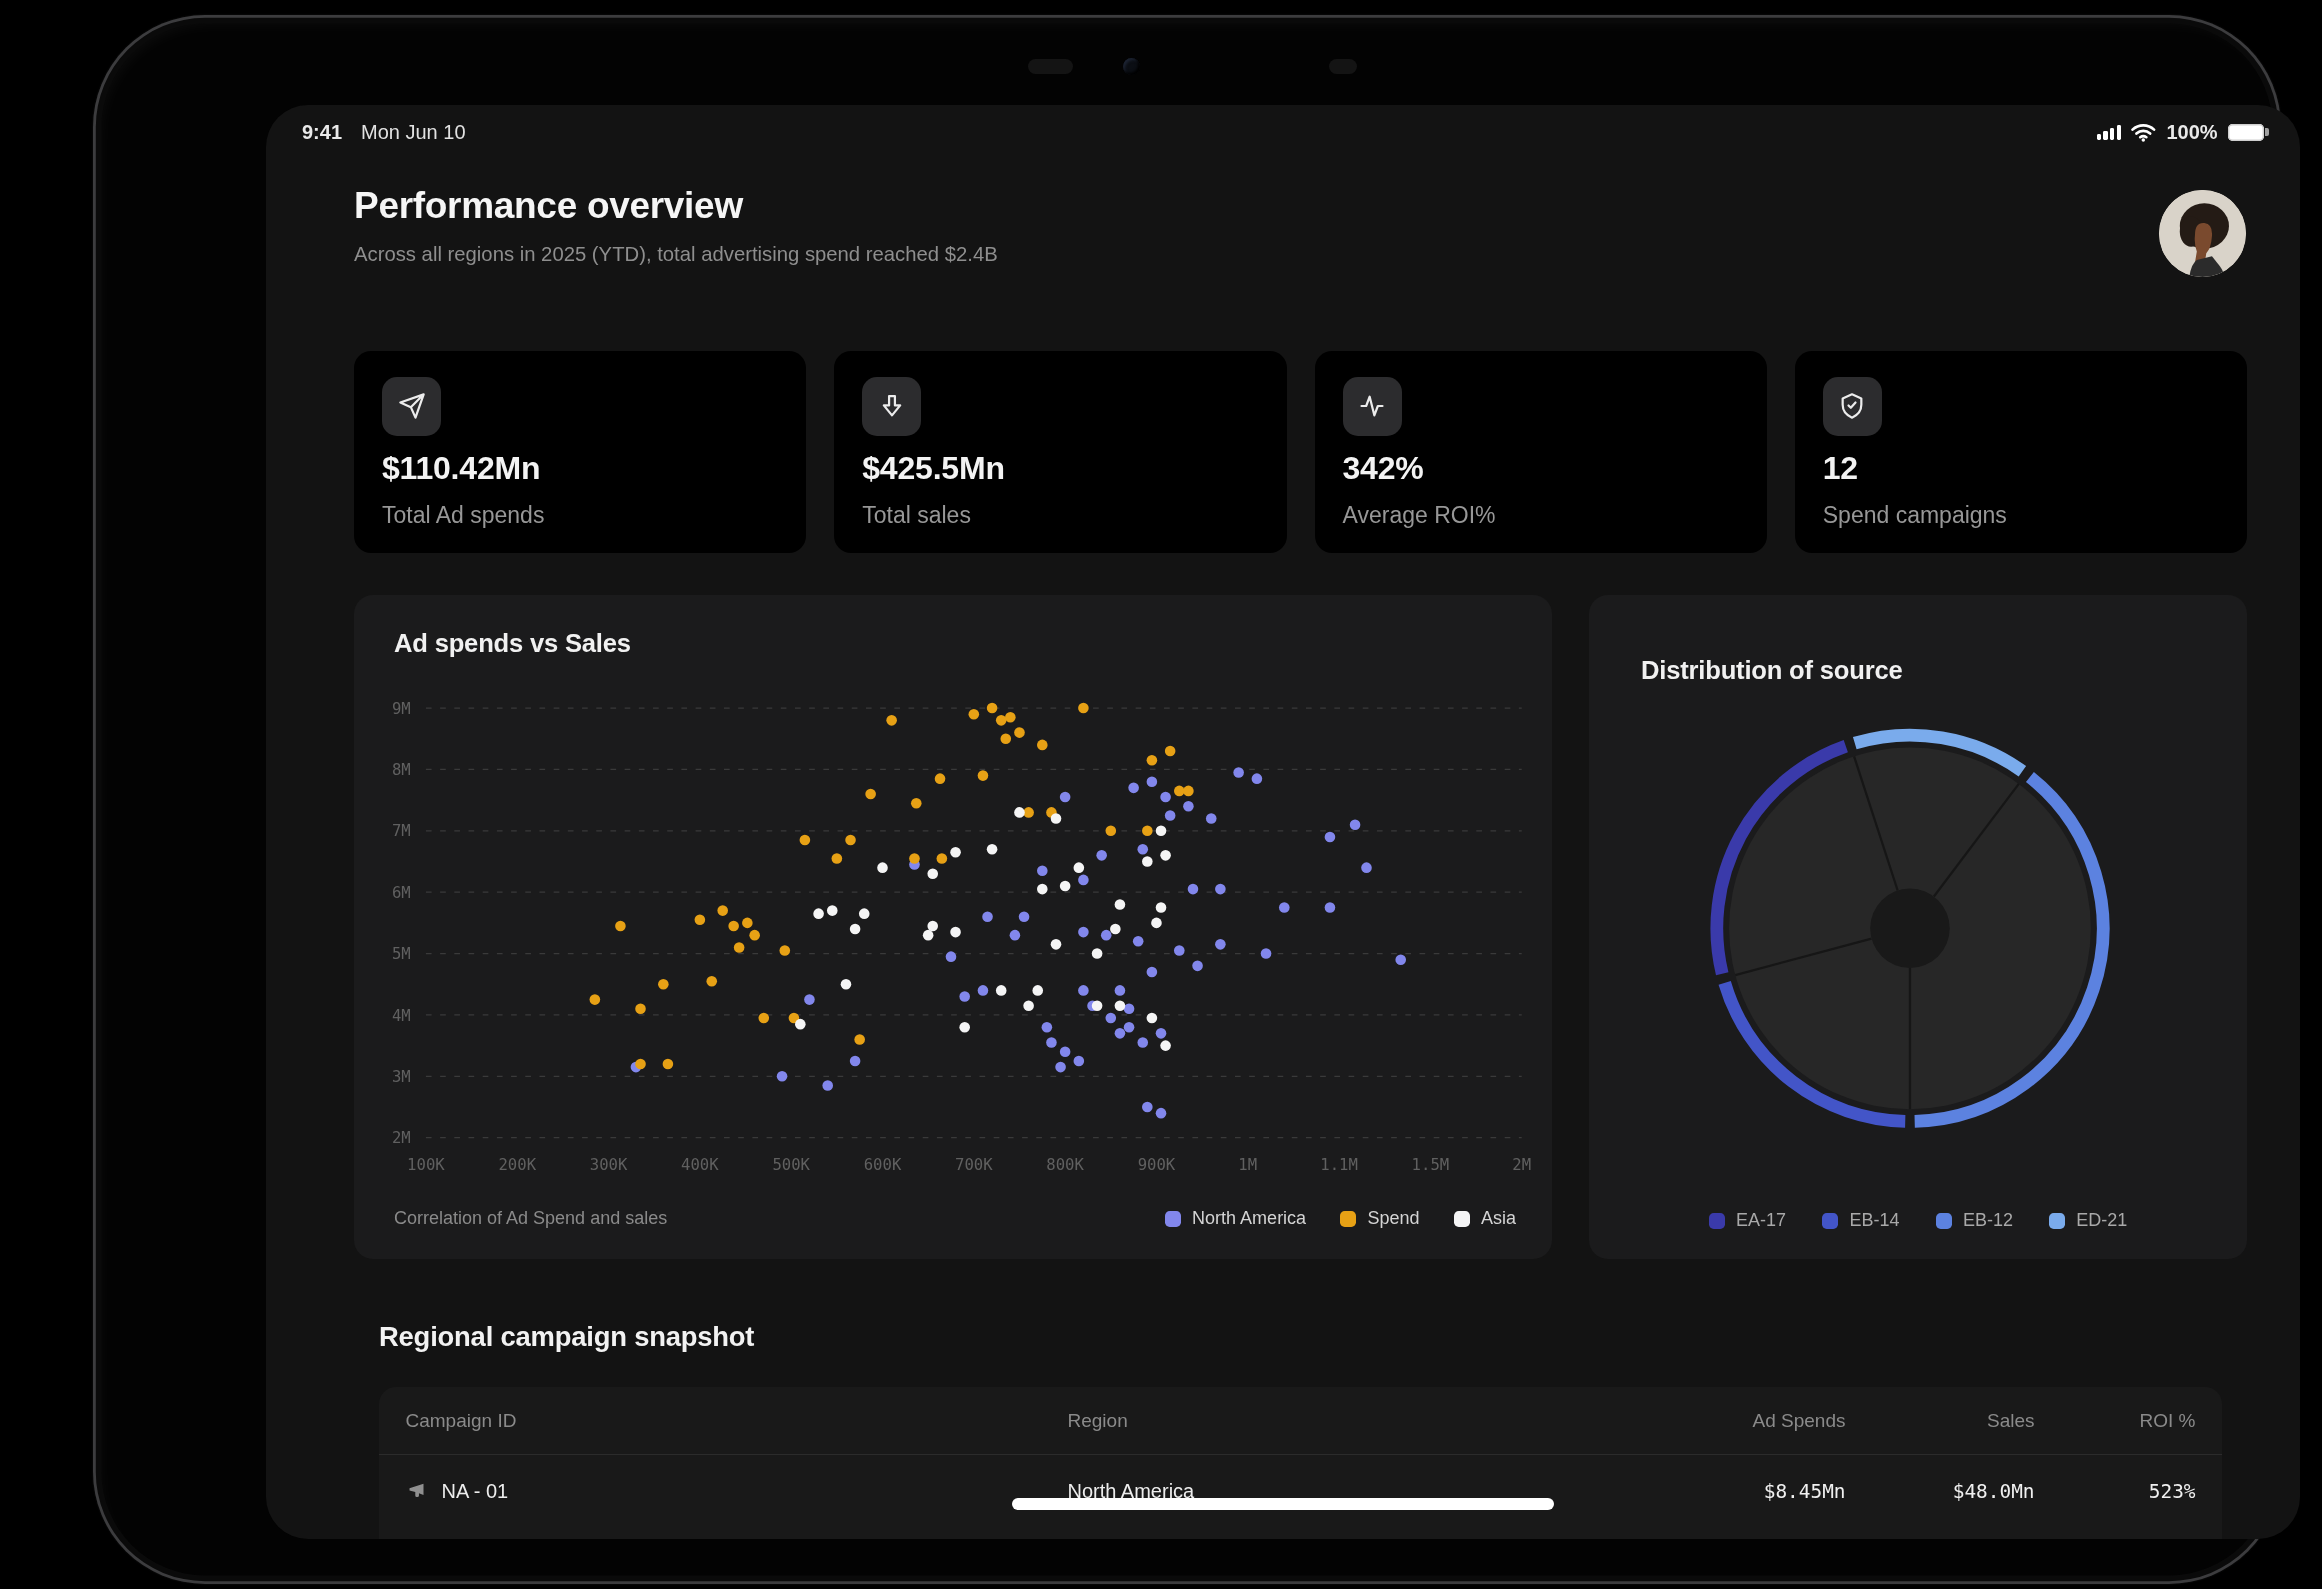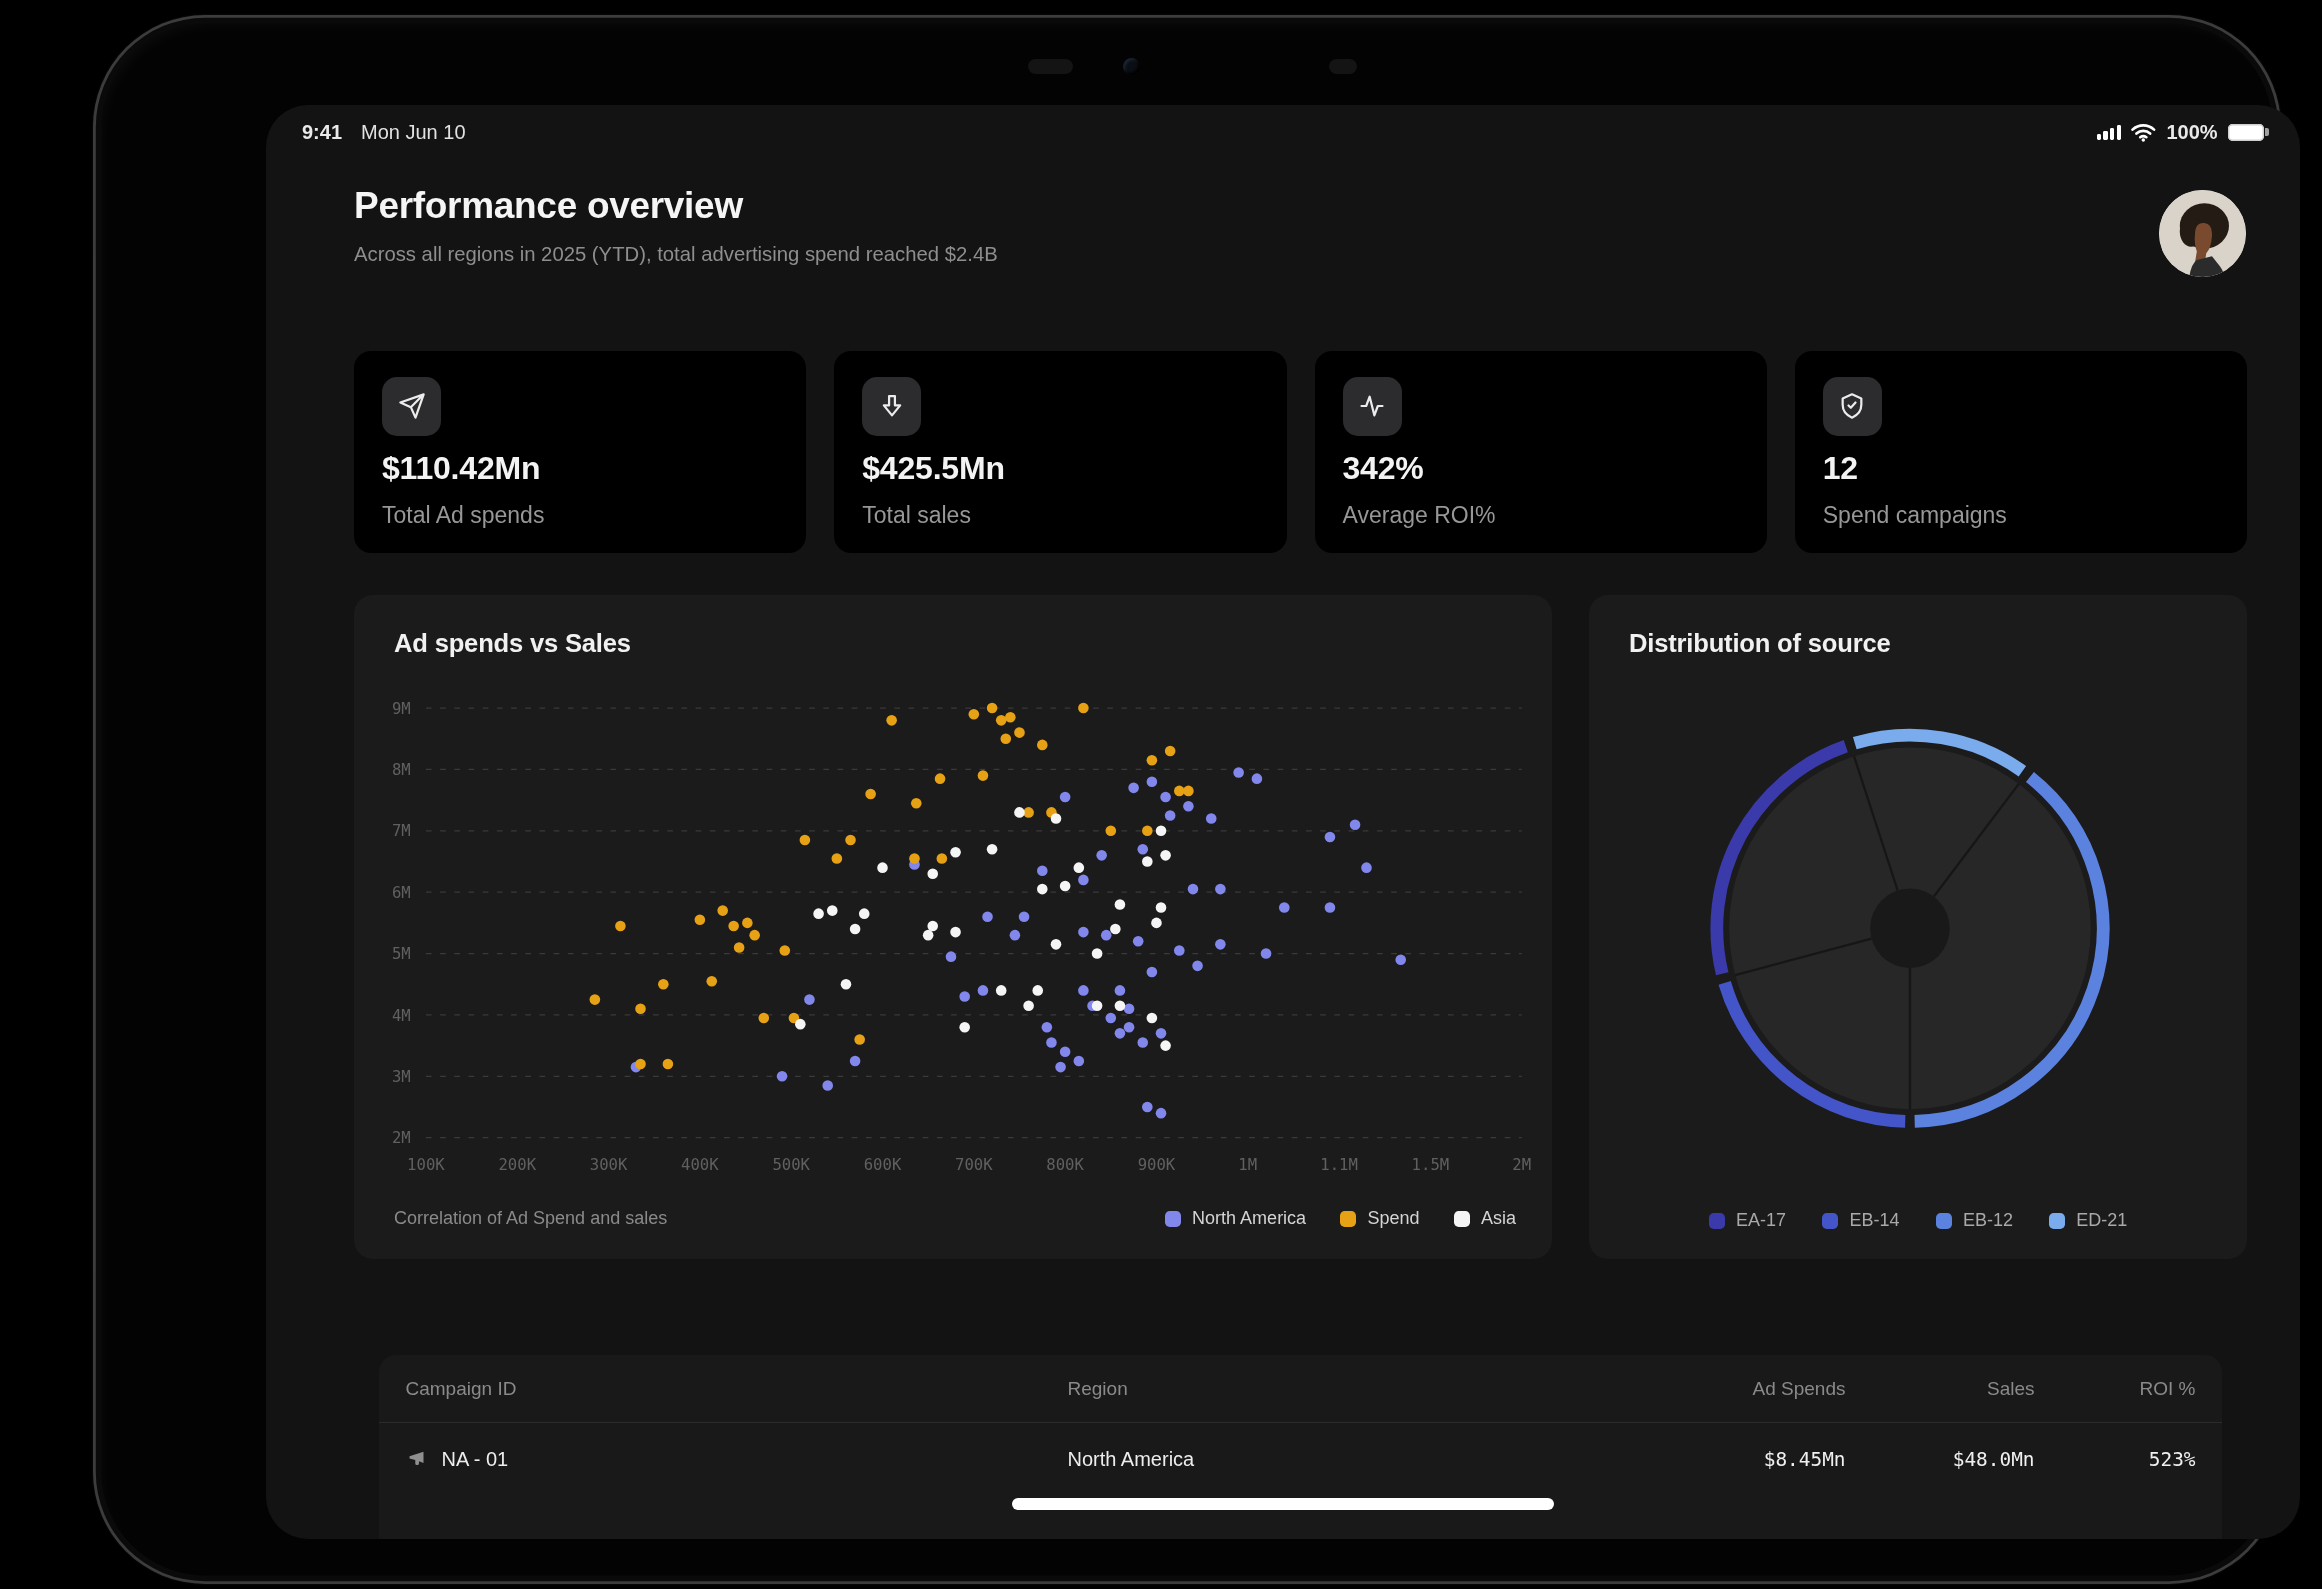--- a/index.html
+++ b/index.html
@@ -52,21 +52,21 @@
   .icon-tile { width:59px; height:59px; border-radius:15px; background:#2c2c2e;
     display:flex; align-items:center; justify-content:center; }
   .icon-tile svg { width:28px; height:28px; stroke:#ececec; fill:none; stroke-width:1.9; stroke-linecap:round; stroke-linejoin:round; }
   .stat-value { position:absolute; left:28px; top:99px; font-size:32px; font-weight:700; color:#f3f3f3; letter-spacing:-0.2px; }
   .stat-label { position:absolute; left:28px; top:151px; font-size:23px; color:#979797; }
 
   
   .charts { position:absolute; top:490px; left:88px; display:grid; grid-template-columns:1198px 658px; gap:37px; }
   .chart-card { height:664px; background:#1b1b1c; border-radius:19px; position:relative; }
   .chart-title { position:absolute; top:34px; left:40px; font-size:25.6px; font-weight:700; color:#f1f1f1; letter-spacing:-0.2px; }
-  .donut-title { left:40px; }
+  .donut-title { left:52px;margin-top:27px; }
 
   .scatter-svg { position:absolute; left:0; top:79px; }
   .grid-line { stroke:#3a3a3a; stroke-width:1.2; stroke-dasharray:6 9; }
   .tick-label { font-family:"DejaVu Sans Mono", monospace; font-size:16.5px; fill:#606060; }
 
   .scatter-footer { position:absolute; left:40px; right:36px; bottom:30px;
     display:flex; justify-content:space-between; align-items:center; }
   .scatter-caption { font-size:18px; color:#8a8a8a; }
   .legend { display:flex; gap:34px; align-items:center; }
   .legend-item { display:flex; gap:11.4px; align-items:center; cursor:pointer; }
@@ -400,20 +400,21 @@
               </div>
               <div class="legend-item">
                 <span class="legend-dot" style="background:#7aabec"></span>
                 <span class="legend-label">ED-21</span>
               </div>
             </div>
         </div>
       </div>
 
       <div class="table-section">
+        <div class="table-title">Regional campaign snapshot</div>
         <div class="table-card">
           <div class="t-grid t-head">
             <div class="t-cell">Campaign ID</div>
             <div class="t-cell">Region</div>
             <div class="t-cell num">Ad Spends</div>
             <div class="t-cell num">Sales</div>
             <div class="t-cell num">ROI %</div>
           </div>
           <div id="table-body">
               <div class="t-grid t-row">

